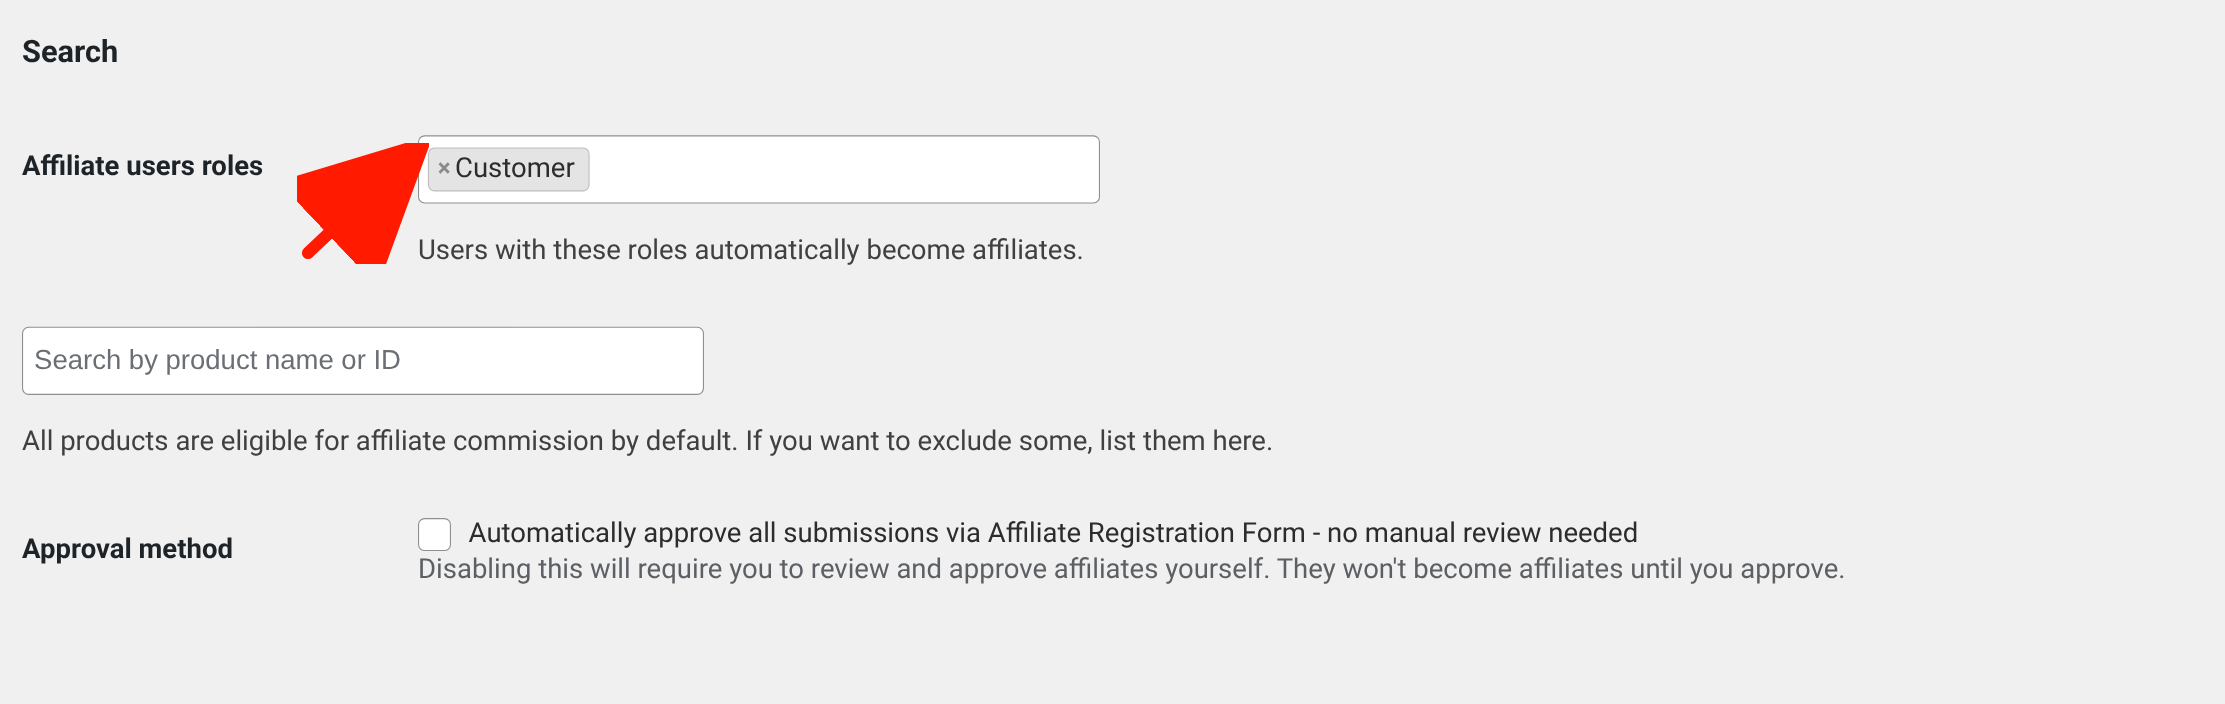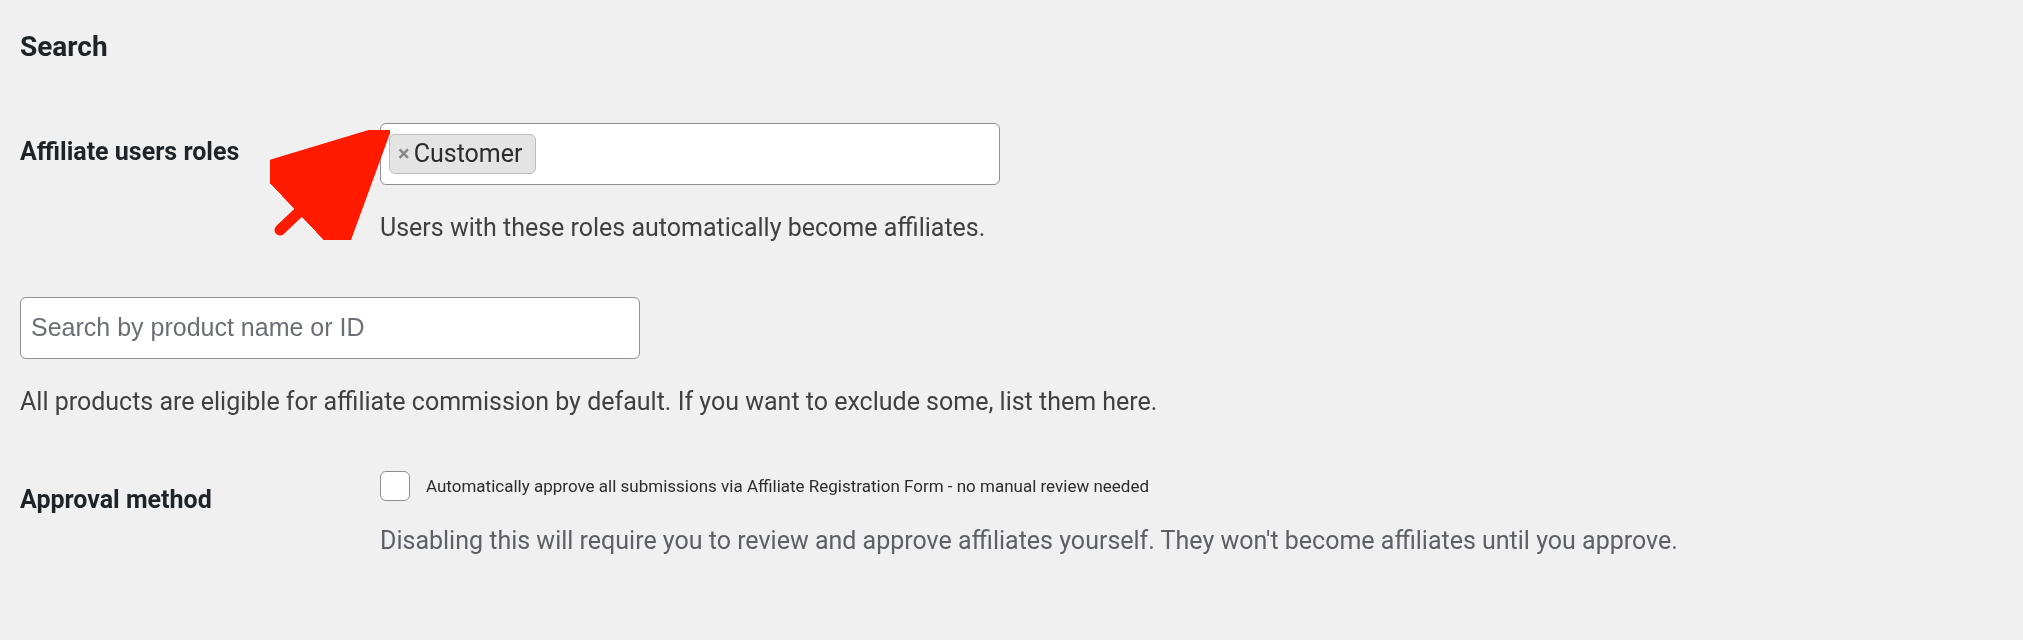--- a/index.html
+++ b/index.html
@@ -89,27 +89,27 @@
   }
   .checkbox {
     width: 30px;
     height: 30px;
     border: 1.5px solid #8c8f94;
     border-radius: 6px;
     background: #fff;
     flex-shrink: 0;
   }
   .check-label {
-    font-size: 17px;
+    font-size: 25px;
     color: #2c2c2c;
   }
   .helper-tight {
     font-size: 25px;
     color: #5c5f63;
-    margin-top: 23px;
+    margin-top: 0;
     line-height: 1.35;
   }
   .arrow {
     position: absolute;
     left: 270px;
     top: 130px;
     pointer-events: none;
   }
 </style>
 </head>

